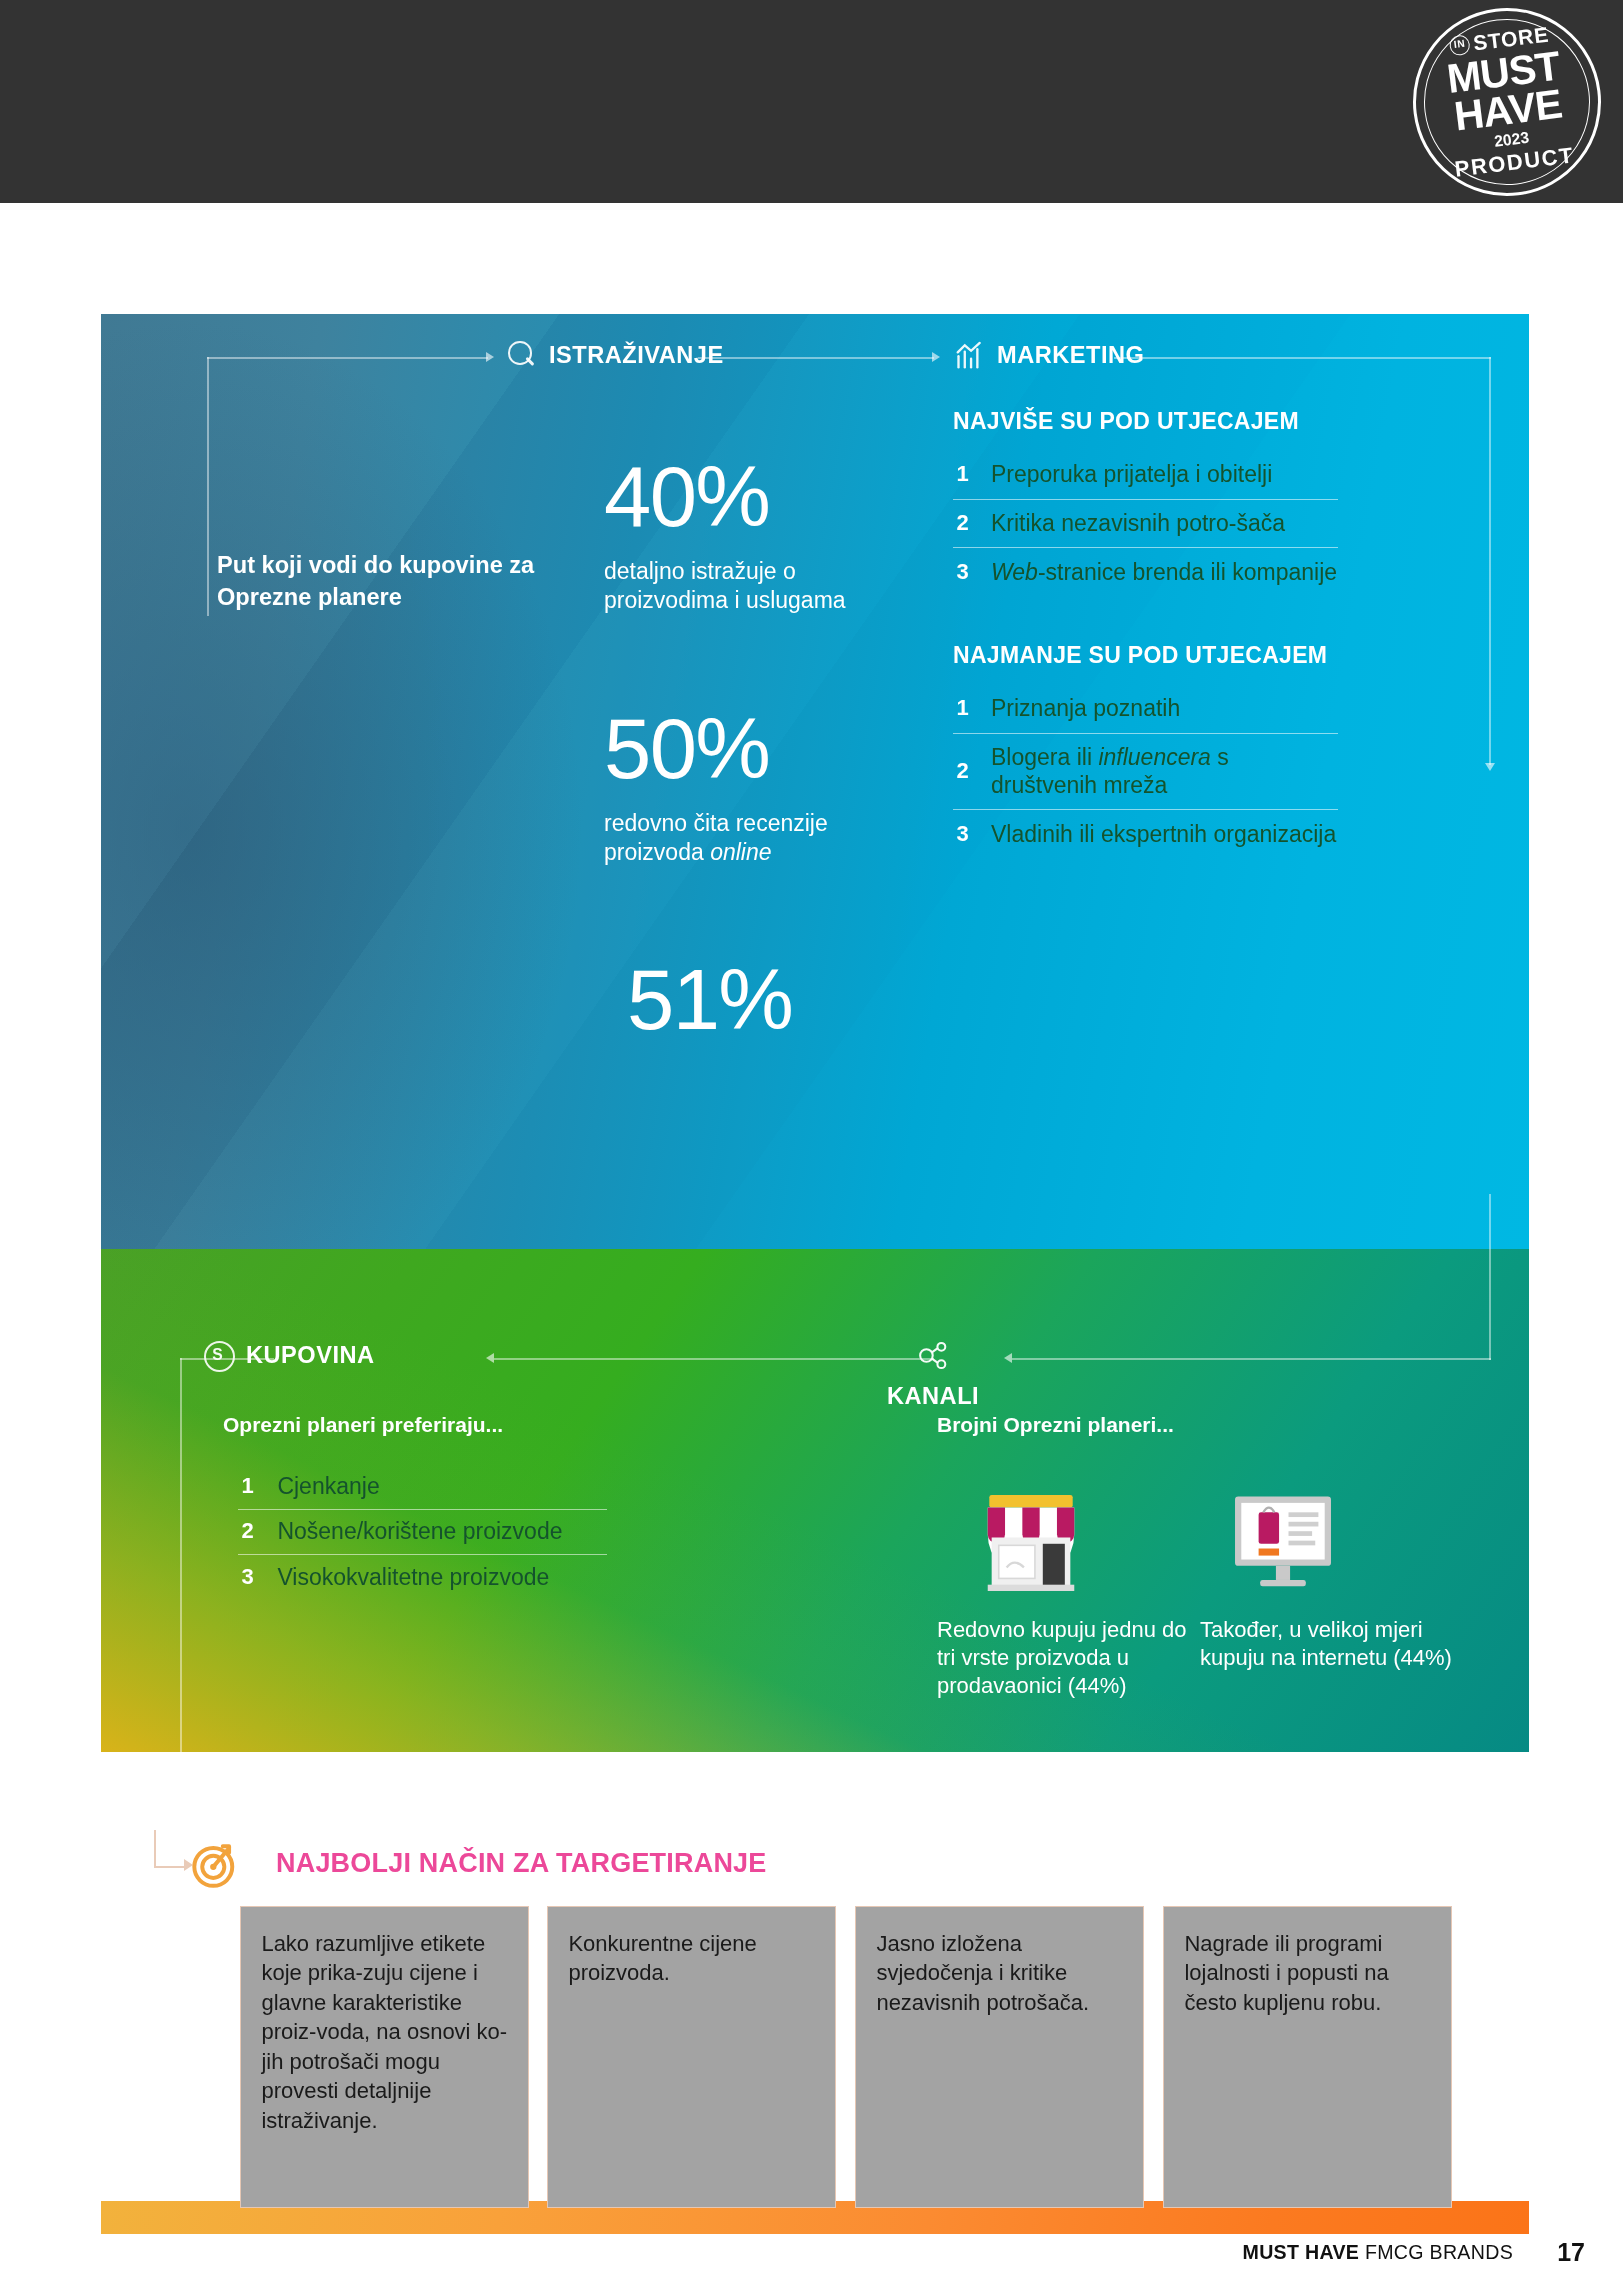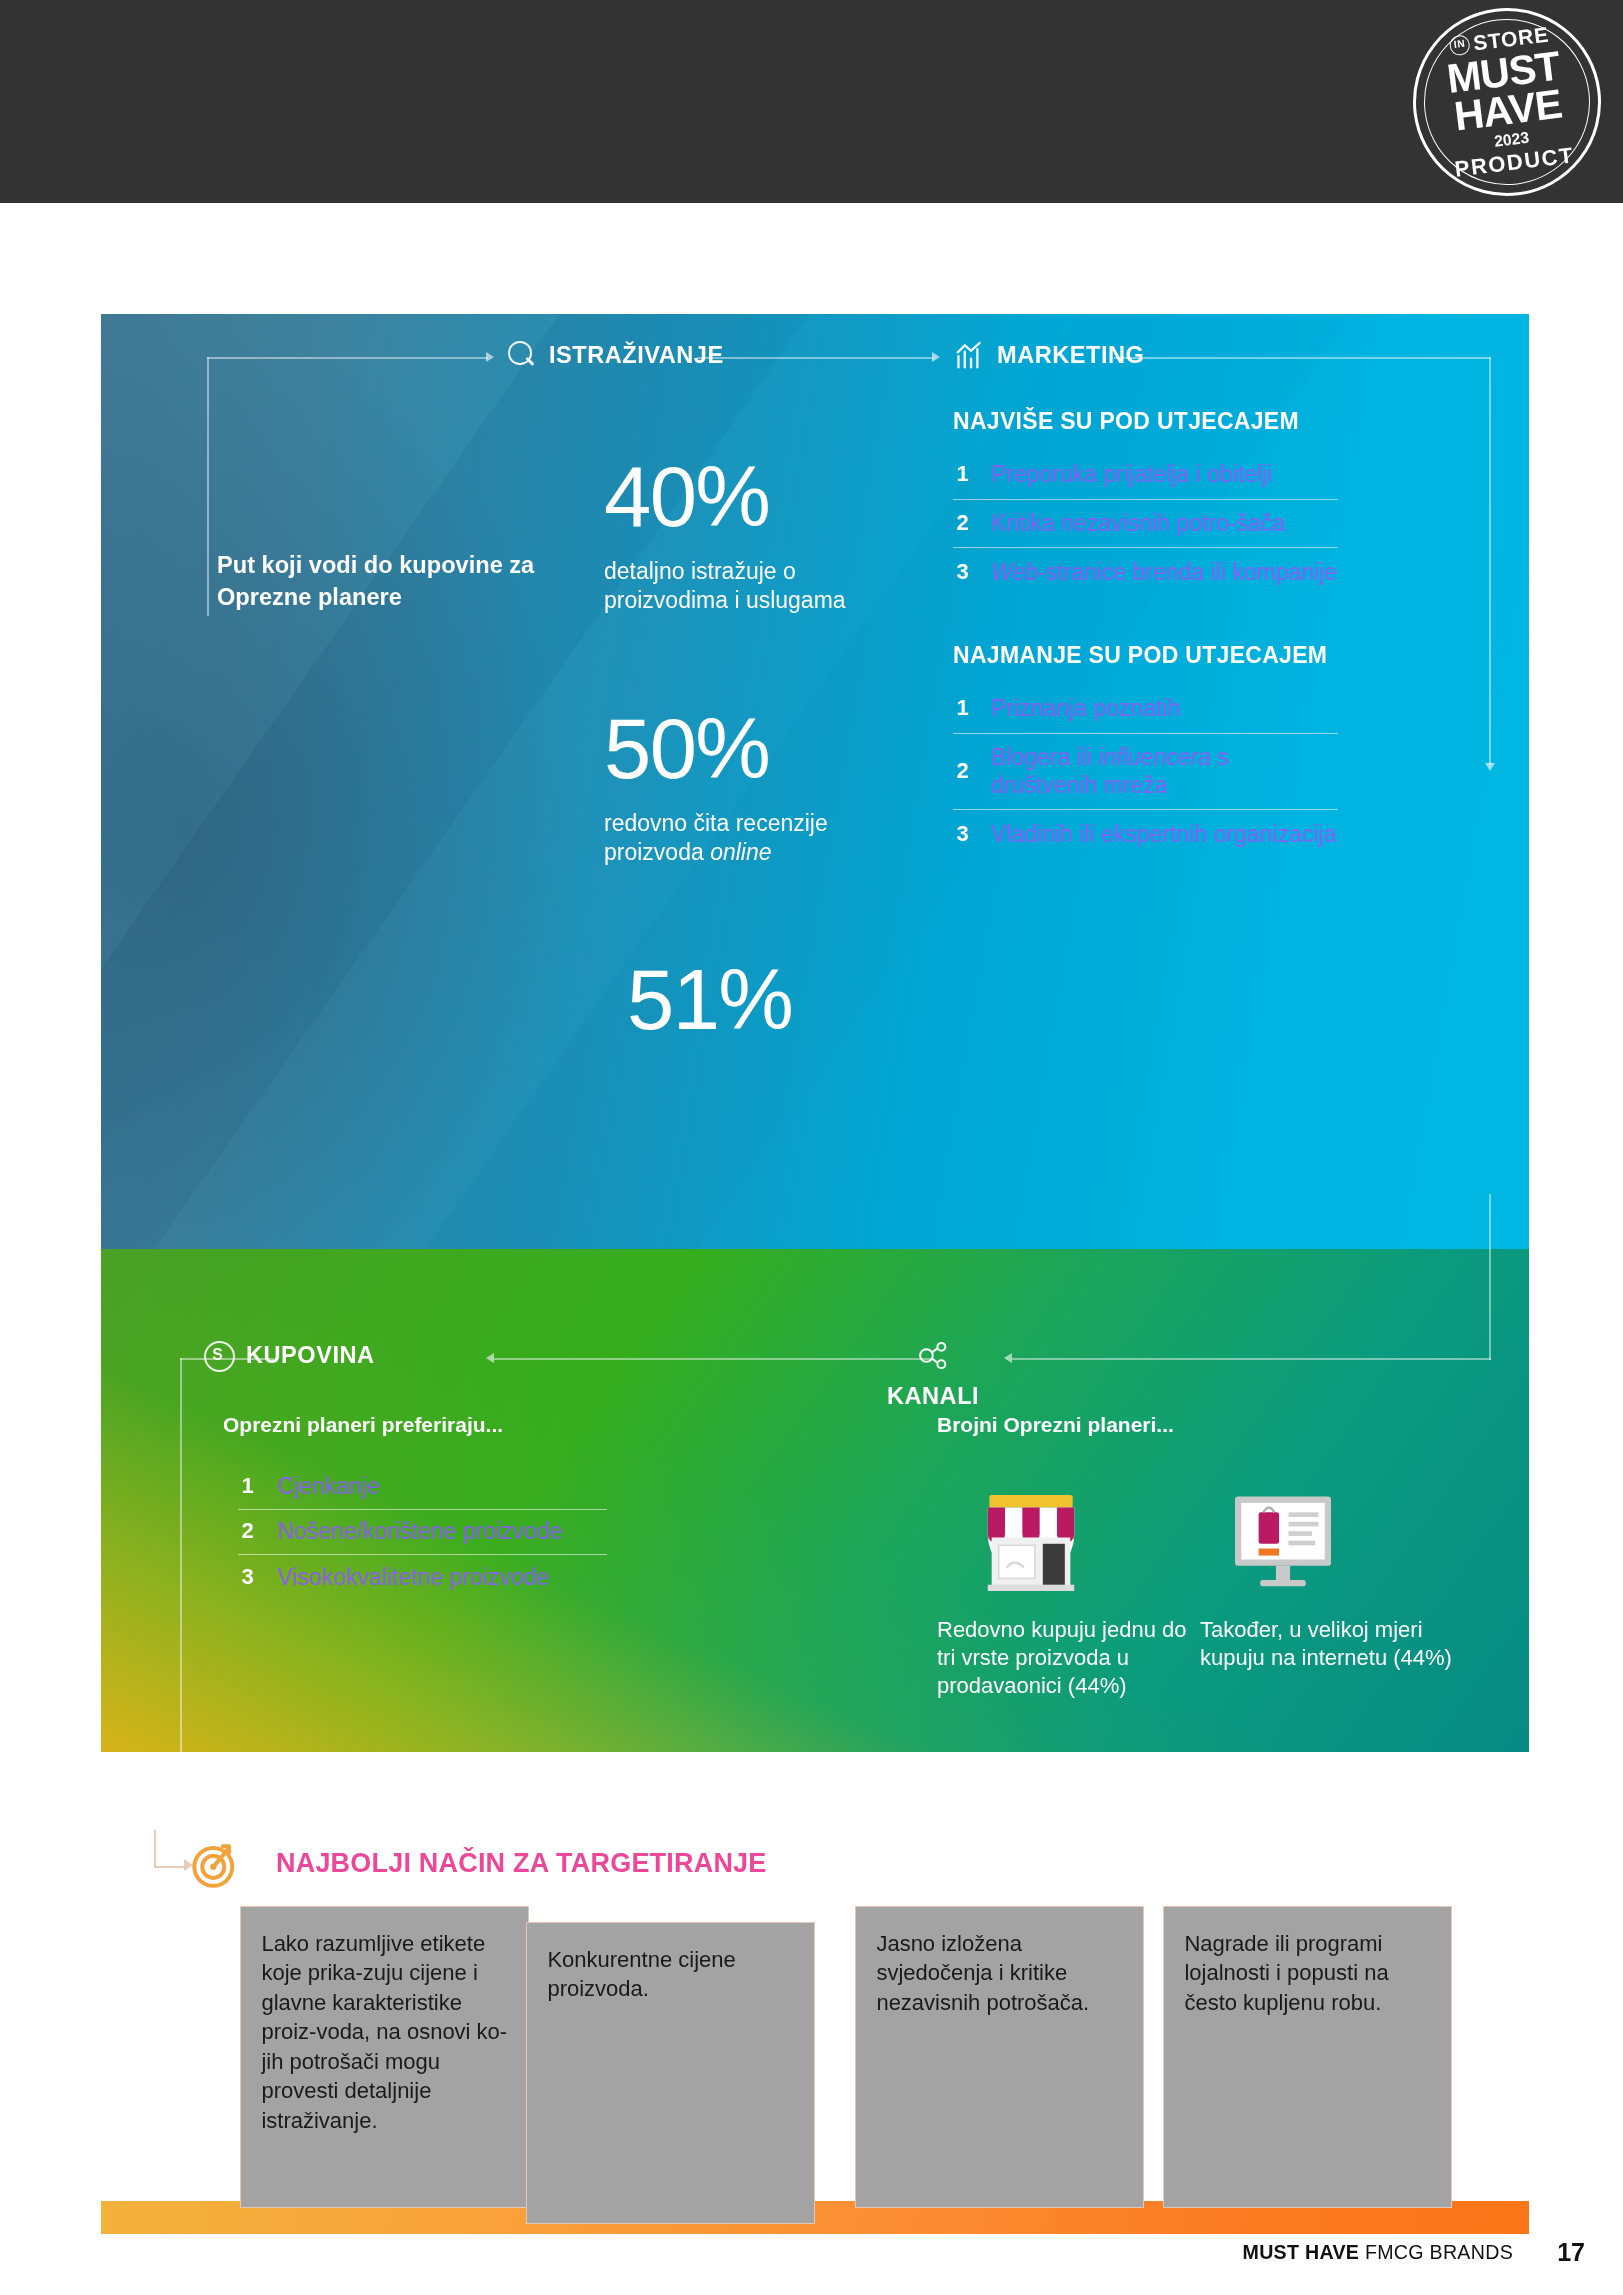--- a/index.html
+++ b/index.html
@@ -139,21 +139,21 @@
     position:absolute; color:#ffffff; font-size:23px; font-weight:bold; letter-spacing:0.3px;
   }
   .rank-list { position:absolute; width:385px; }
   .rank-row {
     display:flex; align-items:center; gap:19px;
     padding:9.4px 0 10.2px 0;
     border-bottom:1.6px solid rgba(255,255,255,.55);
   }
   .rank-row:last-child { border-bottom:none; }
   .rank-n { color:#fff; font-size:22px; font-weight:bold; width:19px; text-align:center; flex:none; }
-  .rank-t { color:#8b5cf6; font-size:23px; font-weight:300; line-height:1.22; }
+  .rank-t { color:#14532d; font-size:23px; font-weight:300; line-height:1.22; }
   .rank-t i { font-style:italic; }
 
   
   .sub-head {
     position:absolute; color:#ffffff; font-size:21px; font-weight:bold;
   }
   .rank-list.green .rank-row { gap:20.4px; padding:7.9px 0 8.6px 0; }
   .rank-list.green .rank-t { font-size:23px; }
 
   
@@ -398,21 +398,21 @@
         <line x1="32" y1="34" x2="52" y2="10" stroke="#f2a33c" stroke-width="5" stroke-linecap="round"></line>
         <polyline points="44,8 52,8 52,16" fill="none" stroke="#f2a33c" stroke-width="5" stroke-linecap="round" stroke-linejoin="round"></polyline>
       </svg>
     </div>
 
     <div class="target-head">NAJBOLJI NAČIN ZA TARGETIRANJE</div>
 
     <div class="tbox" style="left:240px;">
       <p>Lako razumljive etikete koje prika-zuju cijene i glavne karakteristike proiz-voda, na osnovi ko-jih potrošači mogu provesti detaljnije istraživanje.</p>
     </div>
-    <div class="tbox" style="left:526px;margin-top:16px;">
+    <div class="tbox" style="left:547px;">
       <p>Konkurentne cijene proizvoda.</p>
     </div>
     <div class="tbox" style="left:855px;">
       <p>Jasno izložena svjedočenja i kritike nezavisnih potrošača.</p>
     </div>
     <div class="tbox" style="left:1163px;">
       <p>Nagrade ili programi lojalnosti i popusti na često kupljenu robu.</p>
     </div>
   </div>
 

